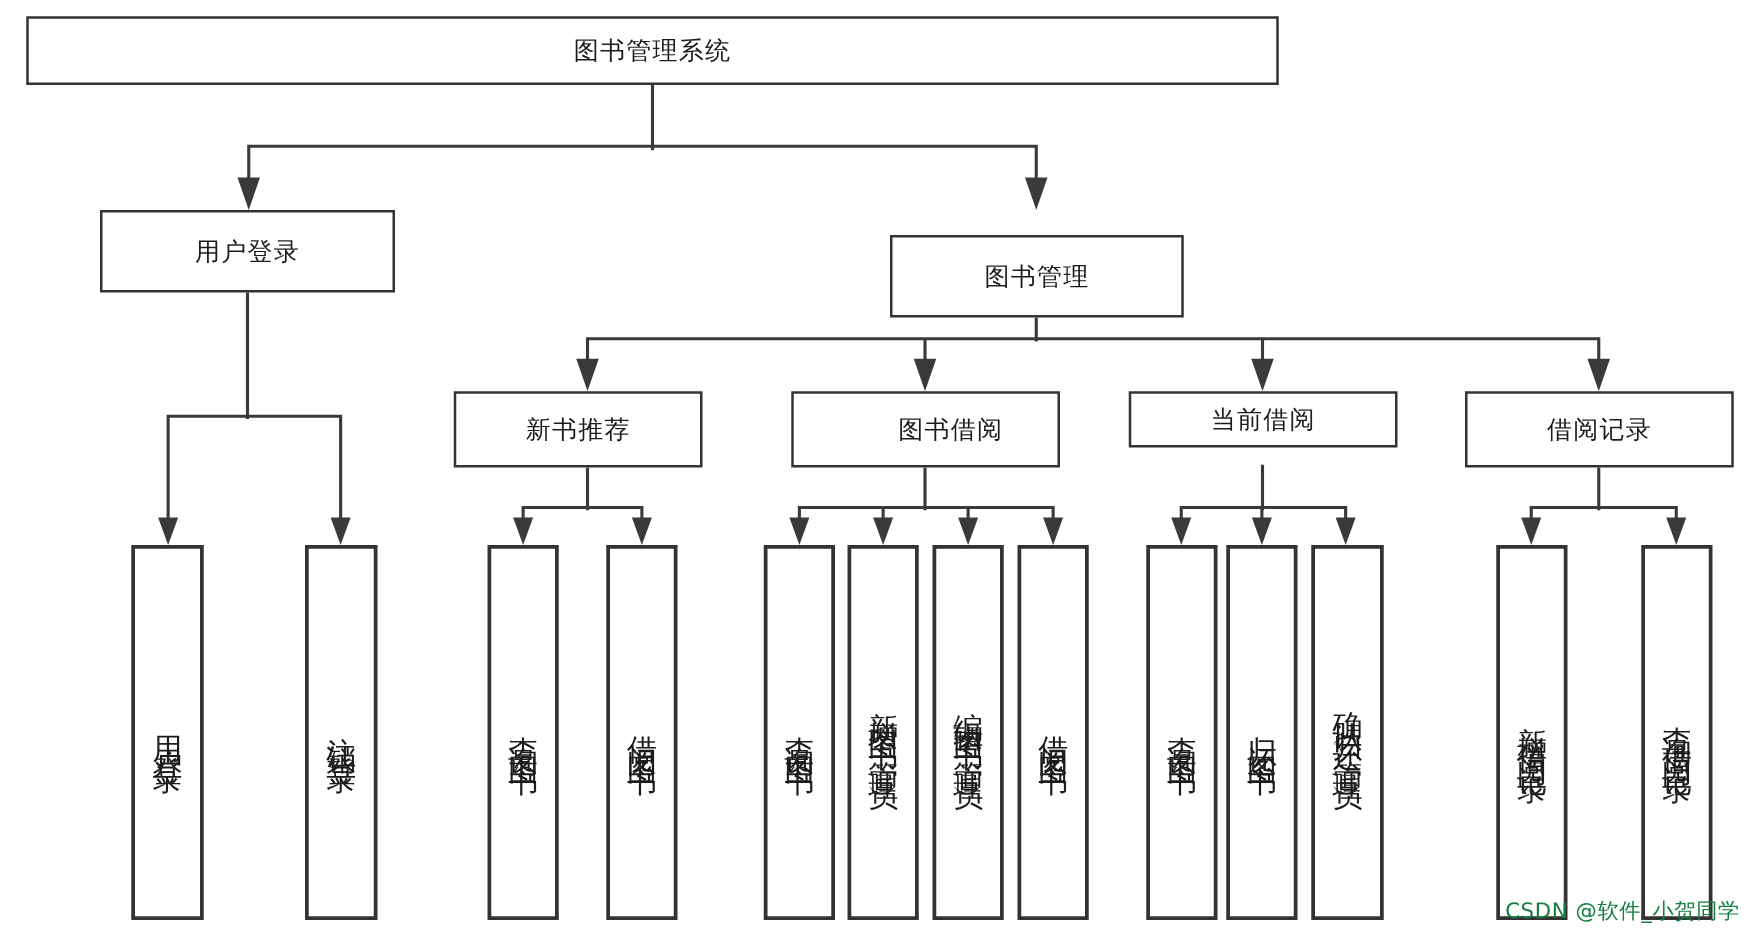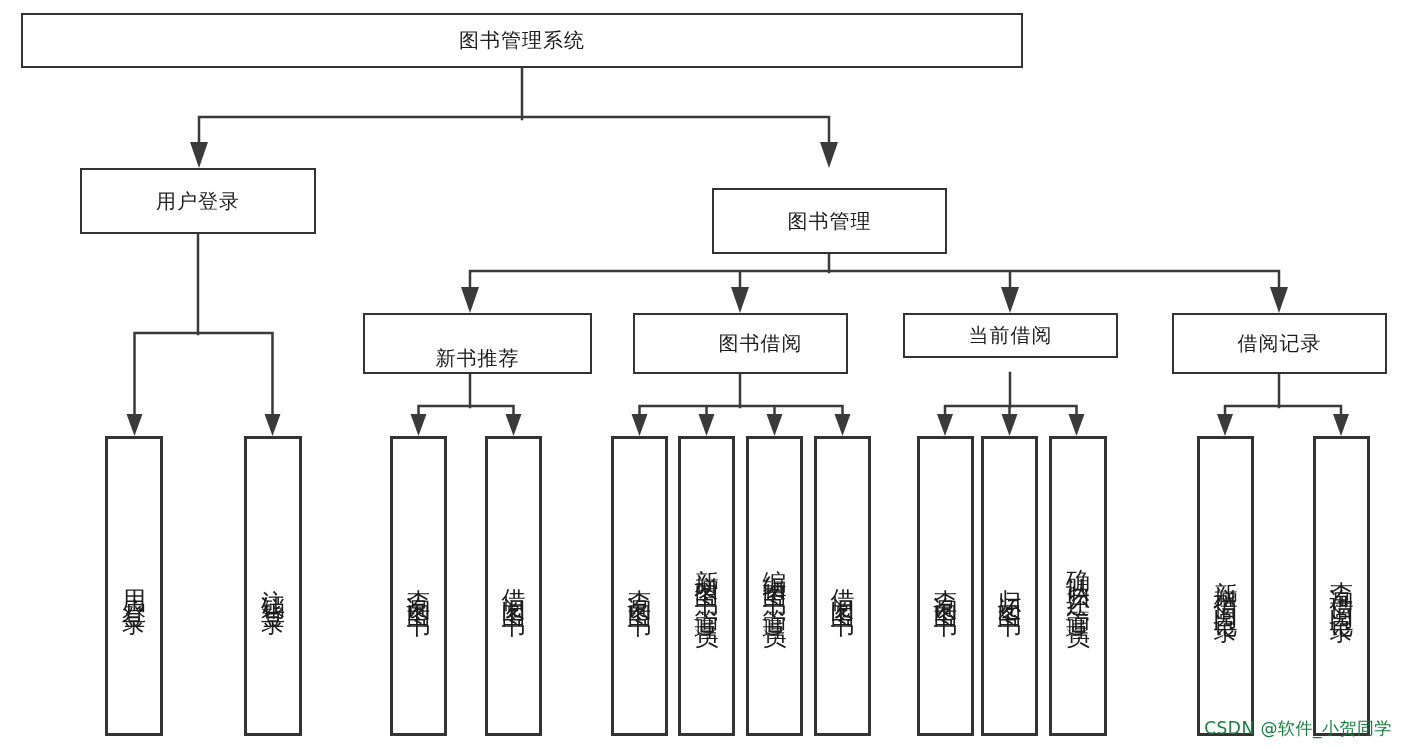--- a/index.html
+++ b/index.html
@@ -80,21 +80,21 @@
     <span>图书管理系统</span>
   </div>
 
   <div class="node h" style="left:80px;top:168px;width:236px;height:66px;">
     <span>用户登录</span>
   </div>
   <div class="node h" style="left:712px;top:168px;width:235px;height:66px;margin-top:20px;">
     <span>图书管理</span>
   </div>
 
-  <div class="node h" style="left:363px;top:313px;width:229px;height:61px;align-items:flex-end;">
+  <div class="node h" style="left:363px;top:313px;width:199px;height:61px;">
     <span>新书推荐</span>
   </div>
   <div class="node h" style="left:633px;top:313px;width:215px;height:61px;padding-left:40px;">
     <span>图书借阅</span>
   </div>
   <div class="node h" style="left:903px;top:313px;width:215px;height:45px;">
     <span>当前借阅</span>
   </div>
   <div class="node h" style="left:1172px;top:313px;width:215px;height:61px;">
     <span>借阅记录</span>

